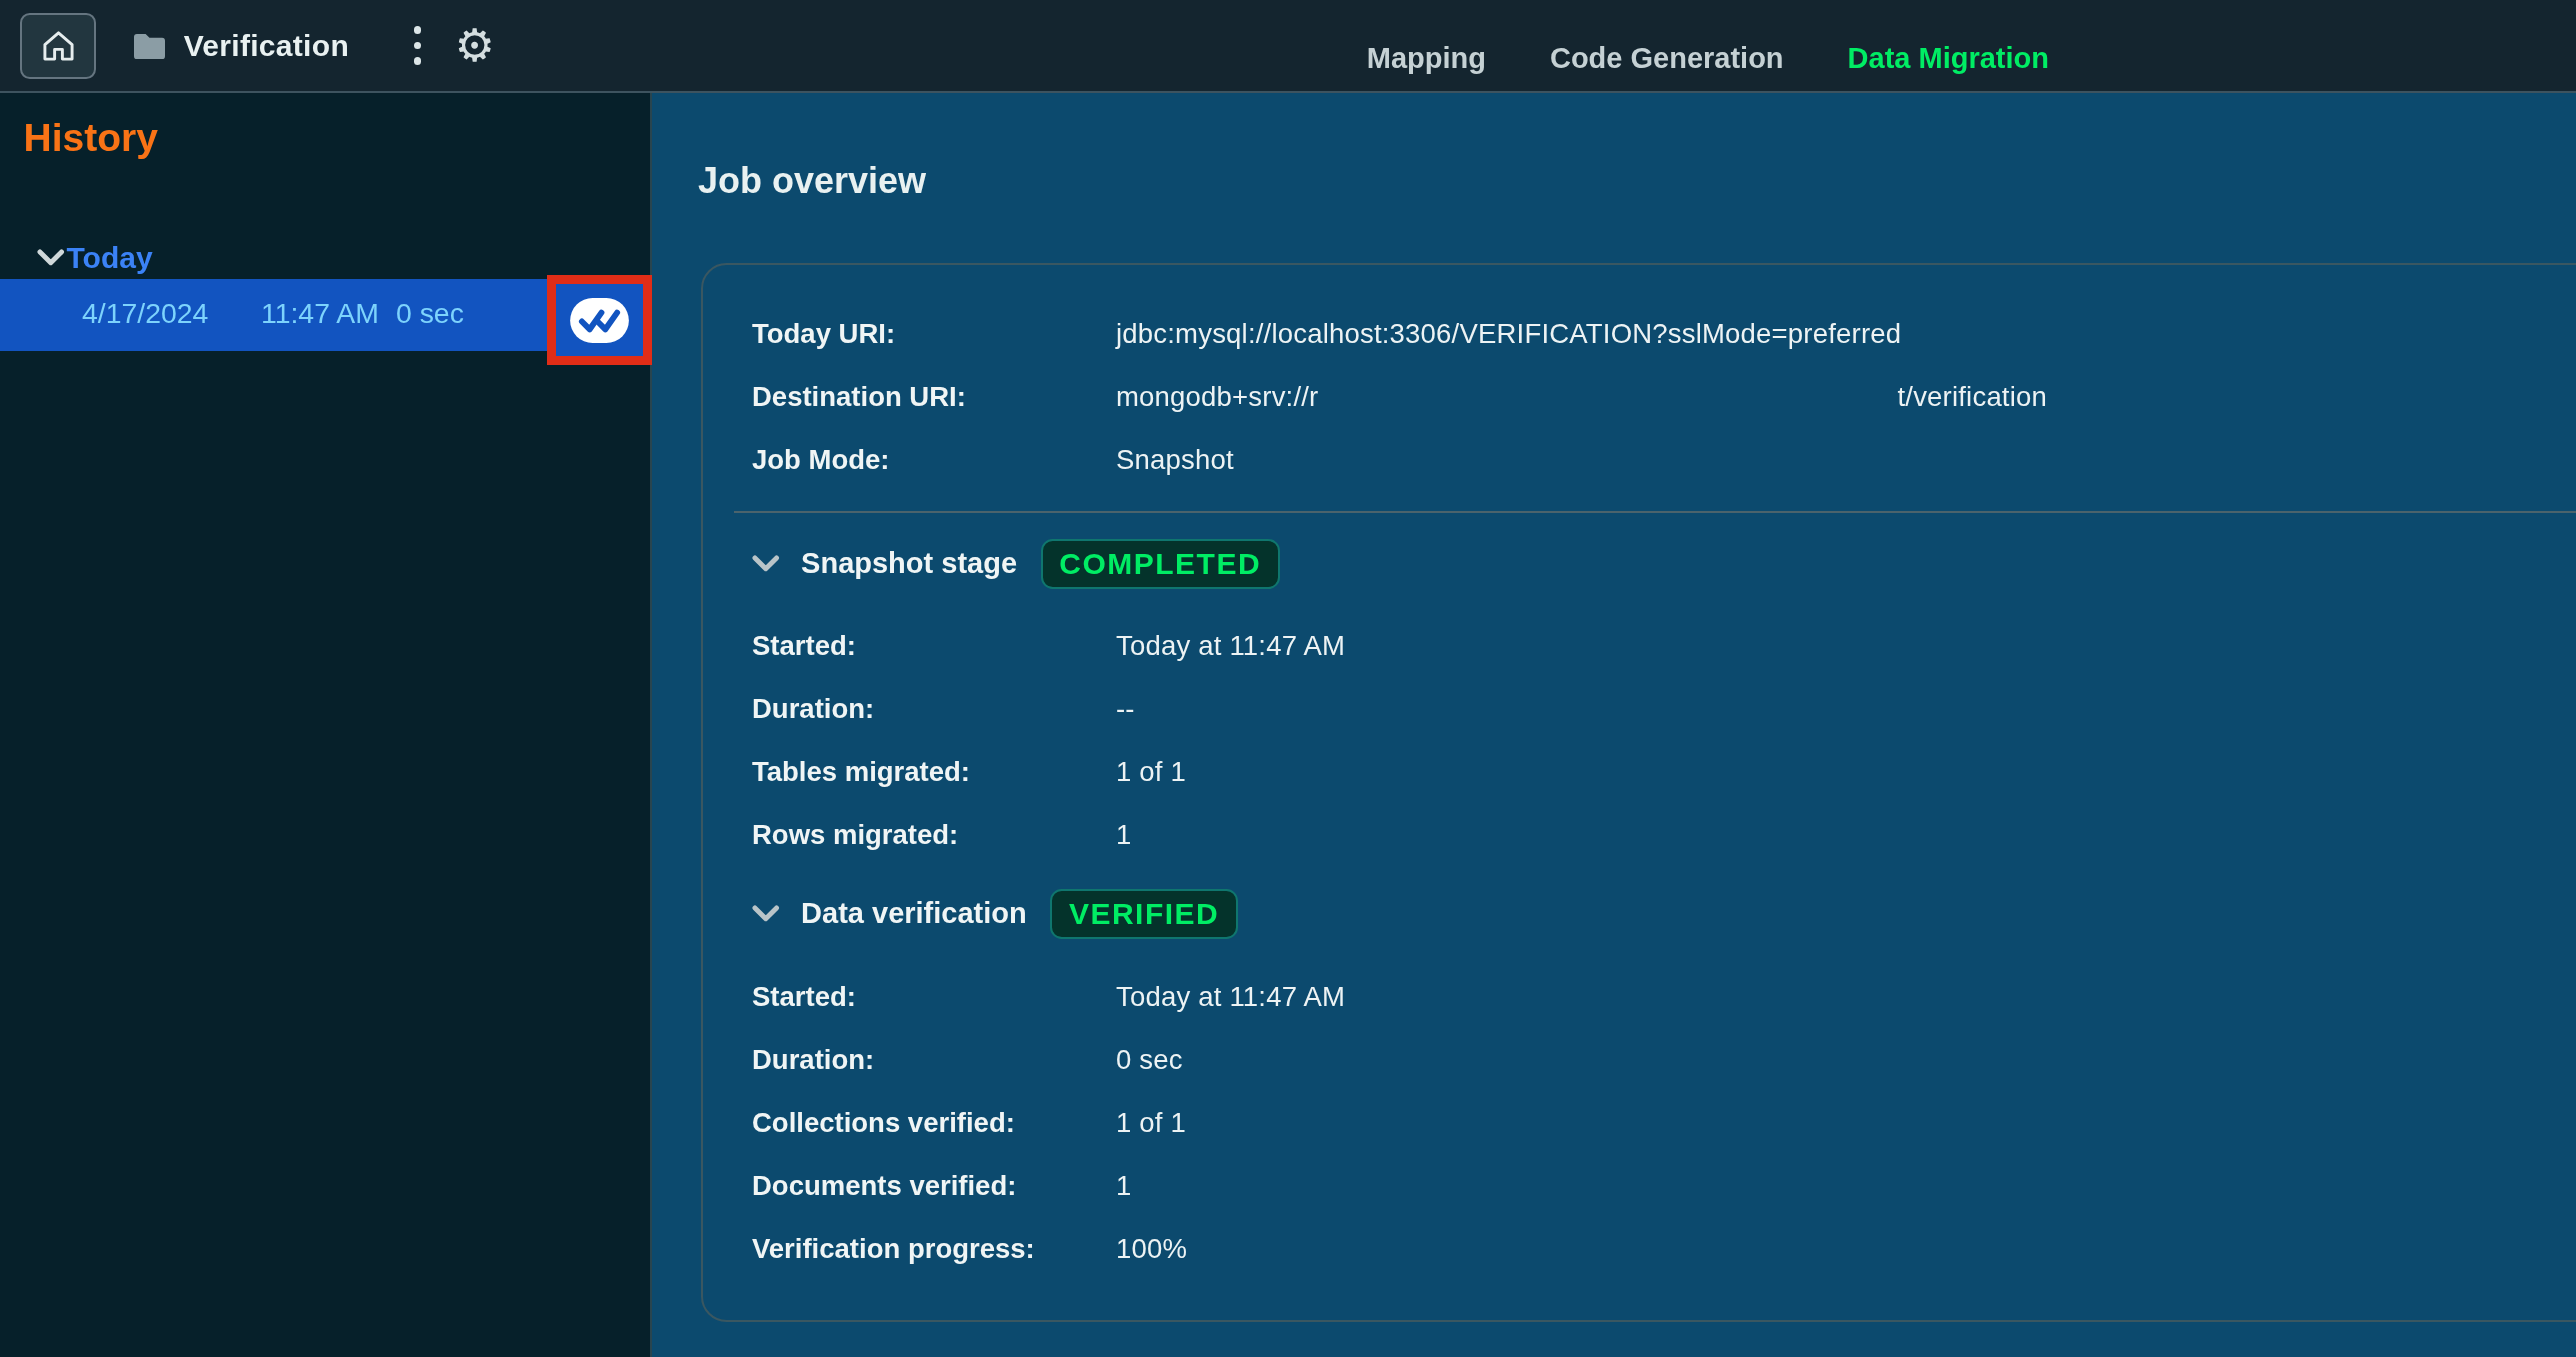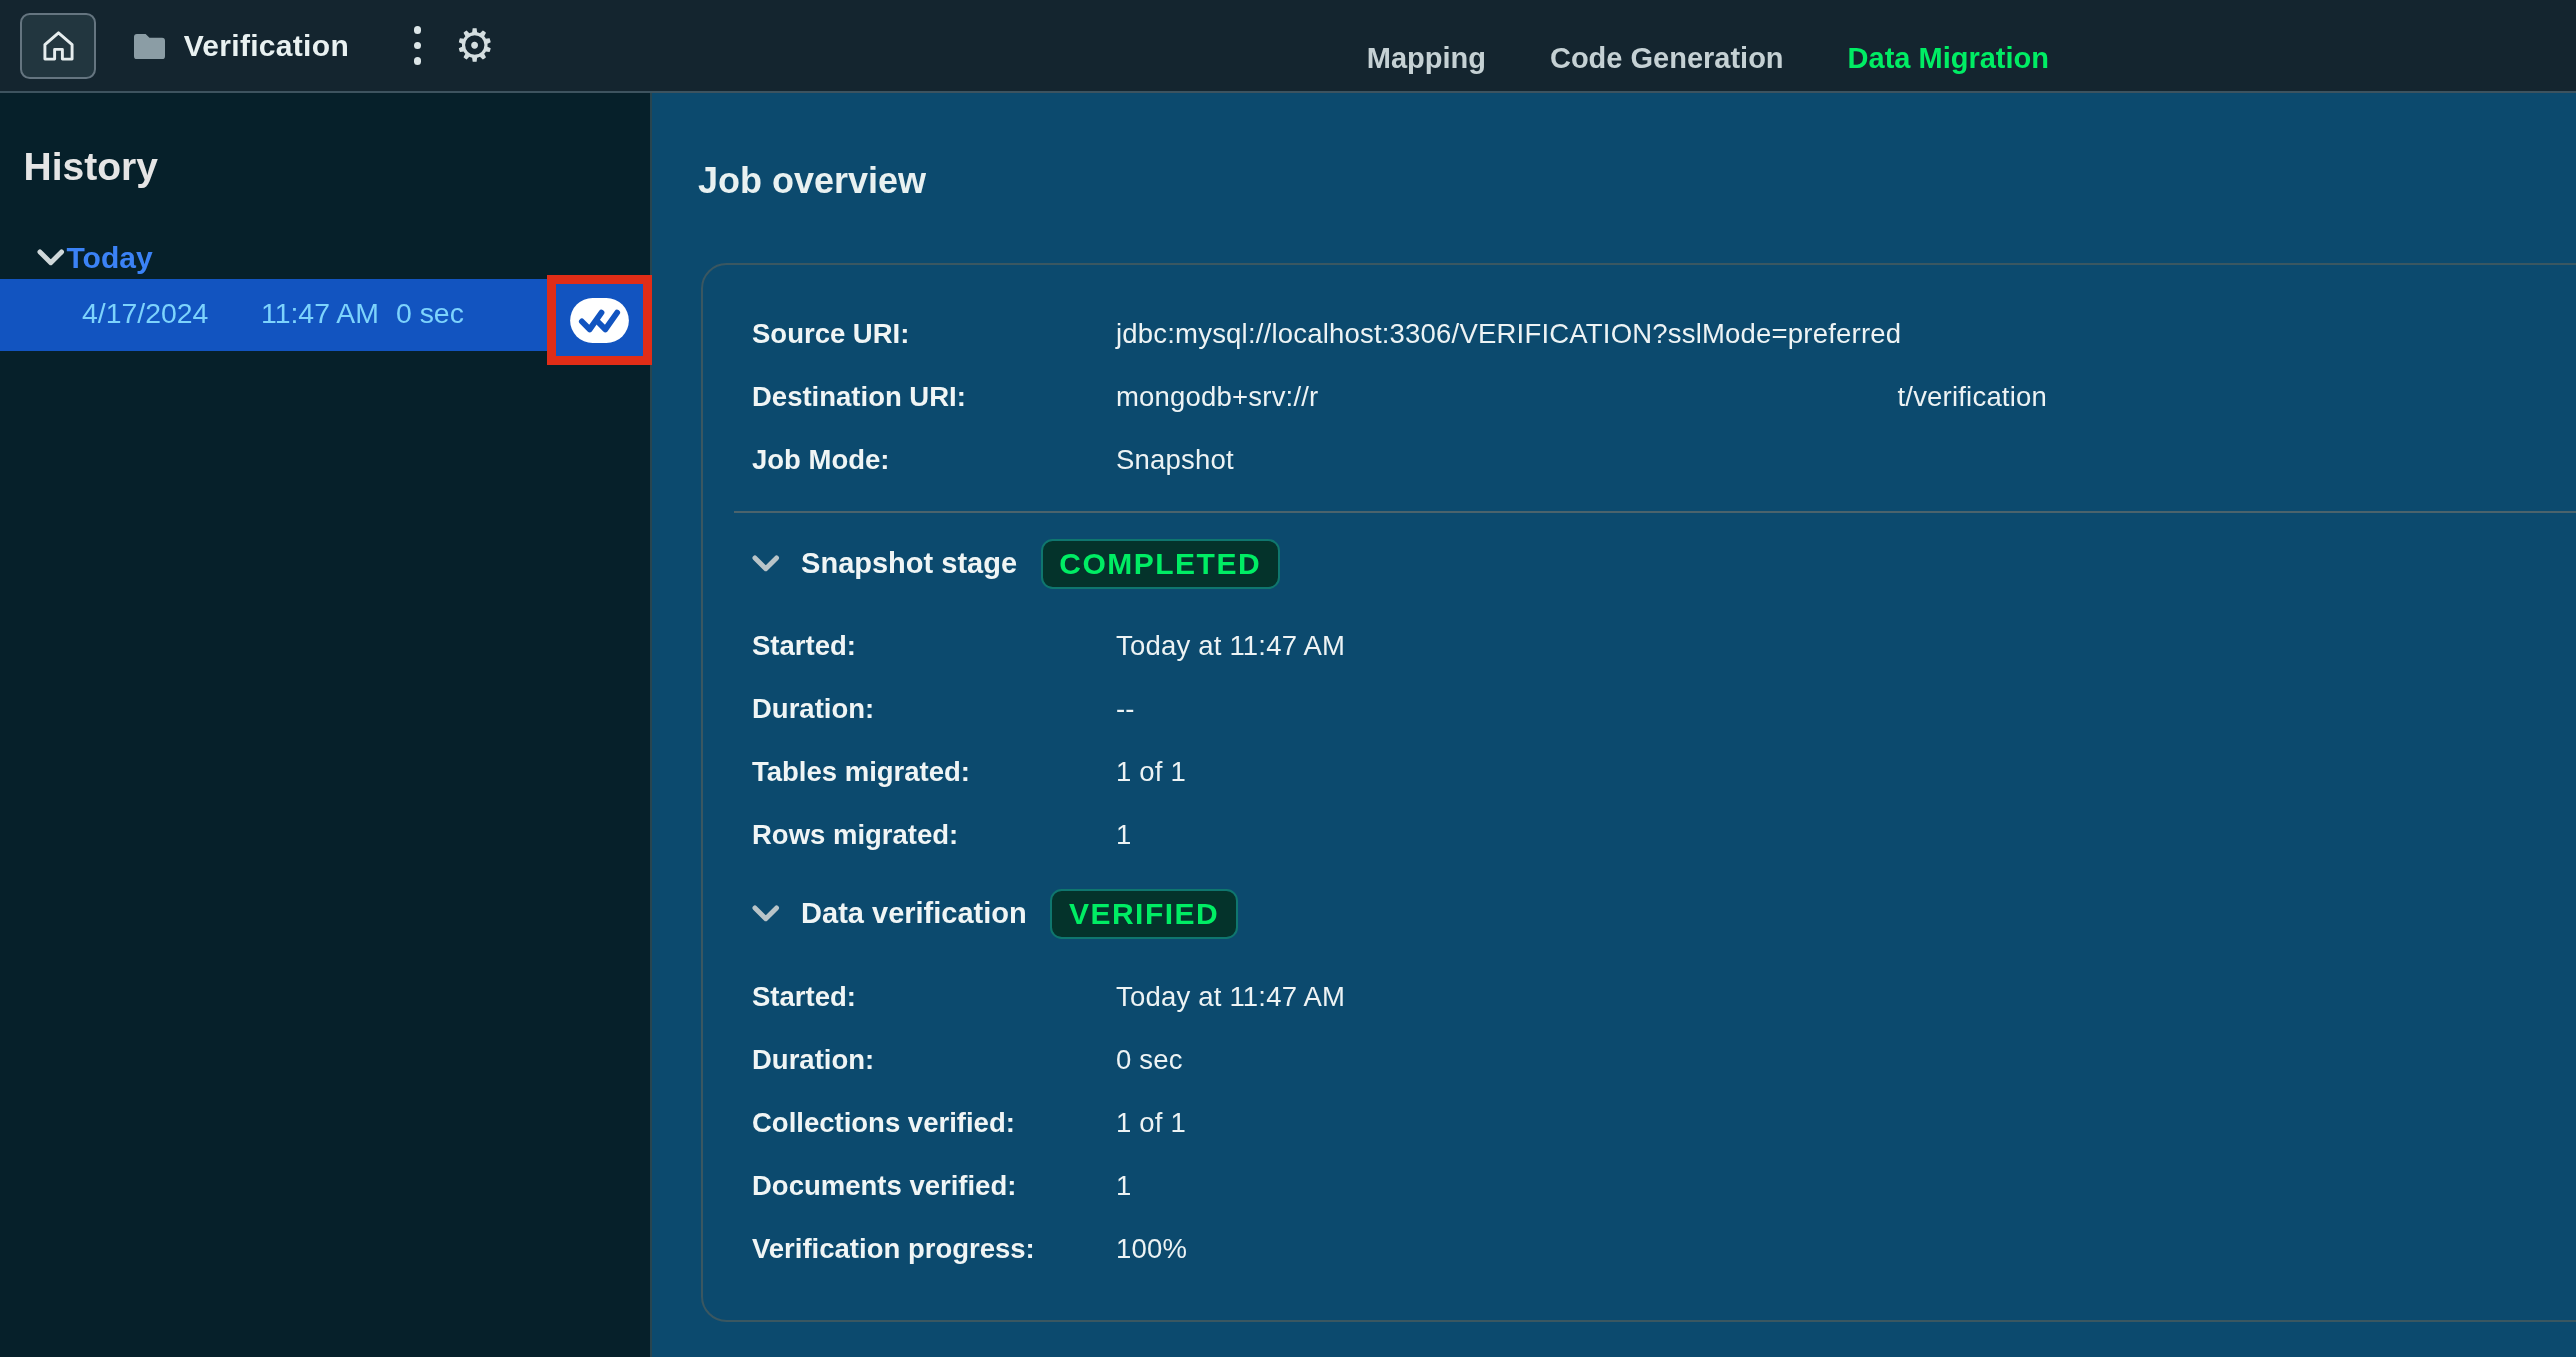--- a/index.html
+++ b/index.html
@@ -47,21 +47,21 @@
   .tab.active .tab-underline {
     position:absolute; left:0; right:0; bottom:-2.9px; height:9.8px;
     background:#00ED64; border-radius:7.8px 7.8px 0 0;
   }
 
   
   .sidebar {
     position:absolute; left:0; top:93px; width:652px; height:1264px;
     background:#06202a; border-right:2px solid #29454f;
   }
-  .history-title { position:absolute; left:23.5px; top:52px; font-size:39px; font-weight:700; color:#e5e5e5; }
+  .history-title { position:absolute; left:23.5px; top:23px; font-size:39px; font-weight:700; color:#f97316; }
   .group-header {
     position:absolute; left:0; top:137px; width:100%; height:55px;
     display:flex; align-items:center; cursor:pointer;
   }
   .group-header .chev { margin-left:37px; display:flex; }
   .group-label { margin-left:2px; font-size:30px; font-weight:700; color:#3b82f6; }
   .run-row {
     position:absolute; left:0; top:186px; width:652px; height:72px;
     background:#1254c0; cursor:pointer;
   }
@@ -169,21 +169,21 @@
     </span>
   </div>
 </aside>
 
 <main class="main">
   <h1 class="page-title">Job overview</h1>
 
   <section class="card">
 
     <div class="kv-row">
-      <span class="kv-label">Source URI:</span>
+      <span class="kv-label">Today URI:</span>
       <span class="kv-value">jdbc:mysql://localhost:3306/VERIFICATION?sslMode=preferred</span>
     </div>
 
     <div class="kv-row">
       <span class="kv-label">Destination URI:</span>
       <span class="kv-value">
         <span>mongodb+srv://r</span>
         <span class="redact-gap"></span>
         <span>t/verification</span>
       </span>

